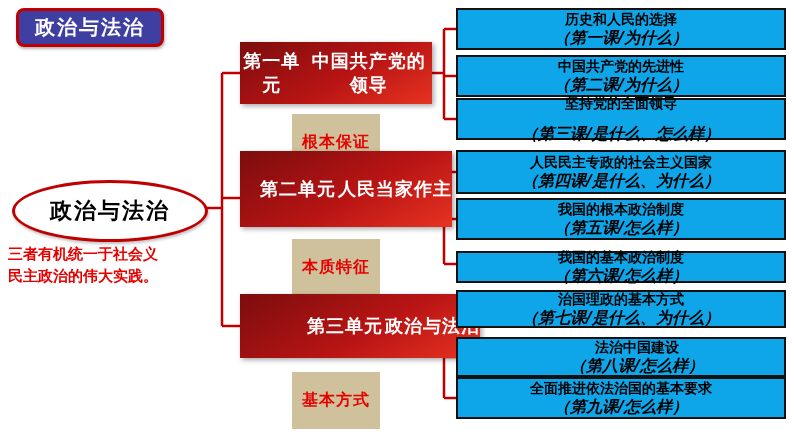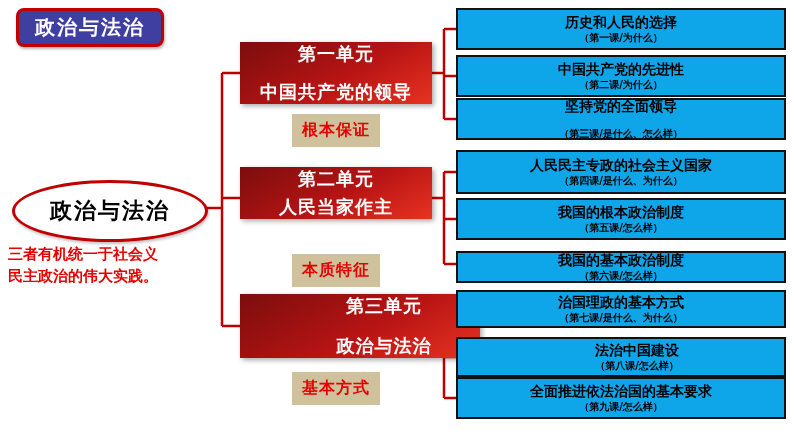--- a/index.html
+++ b/index.html
@@ -54,23 +54,23 @@
       color: #e60000;
       font-size: 15px;
       font-weight: bold;
       line-height: 1.45;
     }
     .unit-box {
       position: absolute;
       left: 240px;
       width: 192px;
       display: flex;
-      flex-direction: column;
+      flex-direction: row;
       align-items: center;
-      justify-content: space-between;
+      justify-content: flex-end;
       gap: 2px;
       background: linear-gradient(150deg, #7c0d0d 0%, #b81414 55%, #e73322 100%);
       color: #ffffff;
       font-weight: bold;
       font-size: 18px;
       letter-spacing: 1px;
       box-shadow: 2px 2px 5px rgba(0,0,0,.35);
       text-align: center;
     }
     .tag-row {
@@ -78,40 +78,40 @@
       left: 240px;
       width: 192px;
       display: flex;
       justify-content: center;
     }
     .tag {
       background: #cec19b;
       color: #e60000;
       font-size: 16px;
       font-weight: bold;
-      padding: 6px 10px;
+      padding: 18px 10px;
       letter-spacing: 1px;
     }
     .lesson {
       position: absolute;
       left: 456px;
       width: 330px;
       background: #0ea5e9;
       border: 2px solid #111111;
       display: flex;
       flex-direction: column;
       align-items: center;
       justify-content: center;
       color: #000000;
       font-weight: bold;
       text-align: center;
       box-sizing: border-box;
     }
     .lesson .l1 { font-size: 14px; line-height: 1.25; }
-    .lesson .l2 { font-size: 10px; line-height: 1.2; }
+    .lesson .l2 { font-size: 16px; line-height: 1.2; font-style: italic; }
   </style>
 </head>
 <body>
 
 <div class="slide">
 
   <svg class="lines" viewBox="0 0 794 447" xmlns="http://www.w3.org/2000/svg">
     <g stroke="#c00000" stroke-width="2.5" fill="none">
 
       <line x1="204" y1="208" x2="222" y2="208"></line>
@@ -150,25 +150,25 @@
   </div>
 
   <div class="unit-box" style="top:42px;height:62px;">
     <span>第一单元</span>
     <span>中国共产党的领导</span>
   </div>
   <div class="tag-row" style="top:114px;">
     <span class="tag">根本保证</span>
   </div>
 
-  <div class="unit-box" style="top:167px;height:52px;">
+  <div class="unit-box" style="top:151px;height:76px;padding-left:20px;">
     <span>第二单元</span>
     <span>人民当家作主</span>
   </div>
-  <div class="tag-row" style="top:254px;">
+  <div class="tag-row" style="top:239px;">
     <span class="tag">本质特征</span>
   </div>
 
   <div class="unit-box" style="top:294px;height:64px;padding-left:48px;">
     <span>第三单元</span>
     <span>政治与法治</span>
   </div>
   <div class="tag-row" style="top:372px;">
     <span class="tag">基本方式</span>
   </div>

